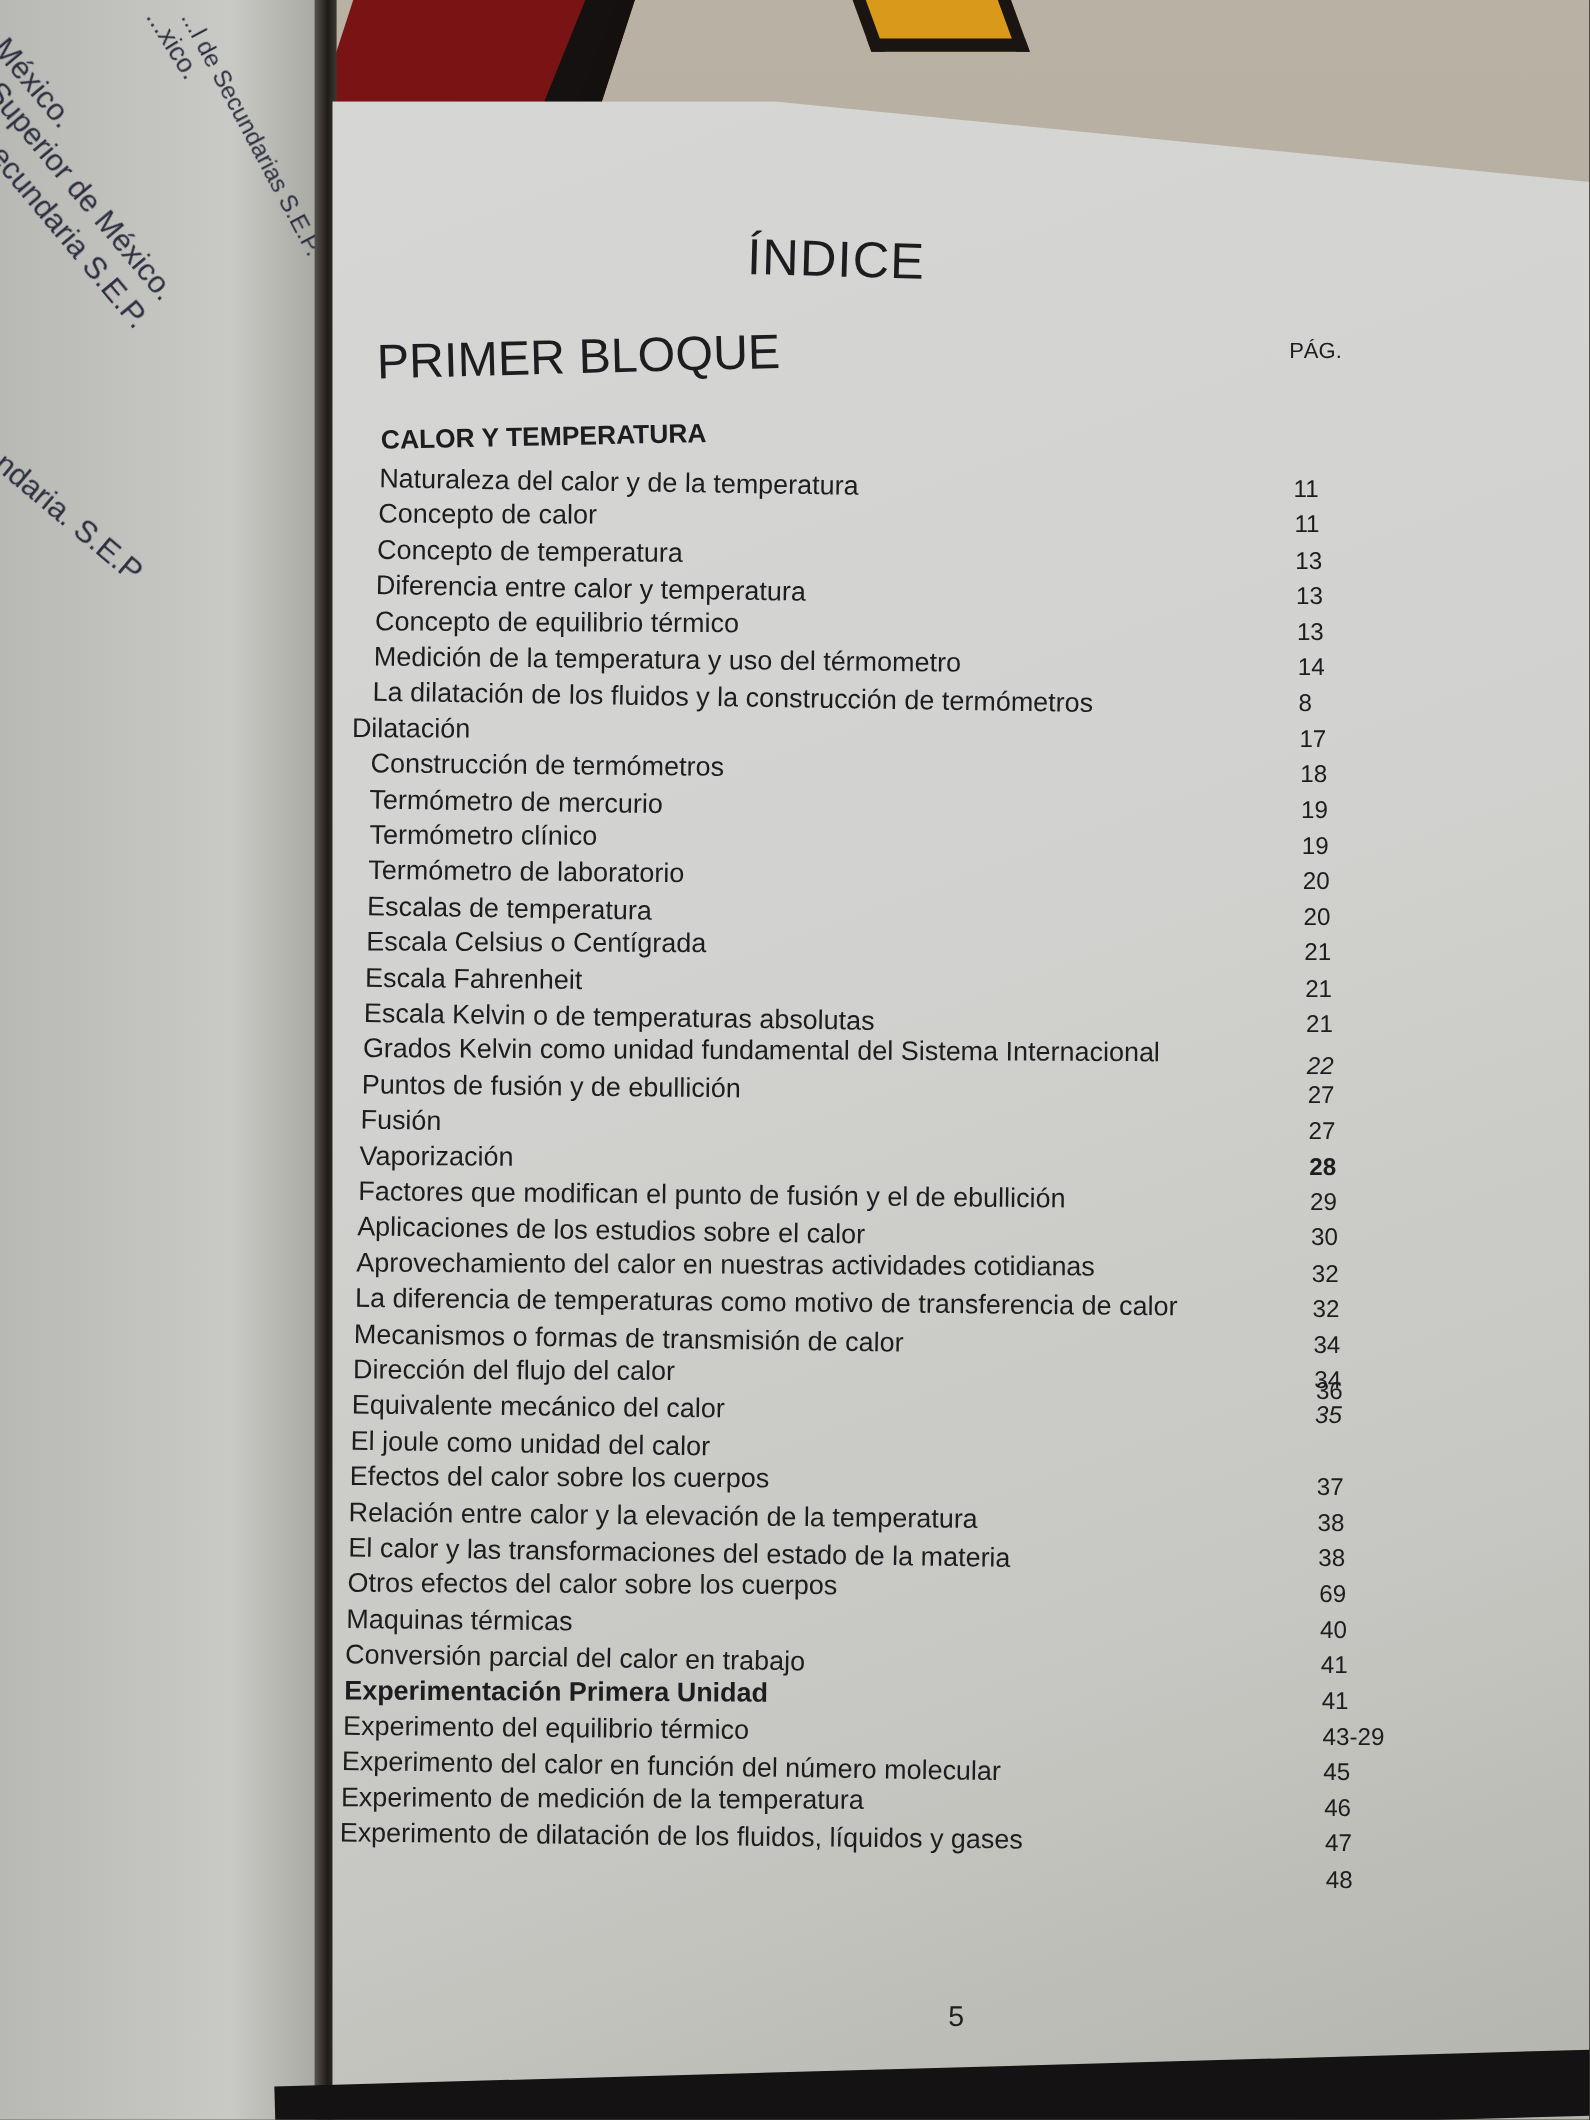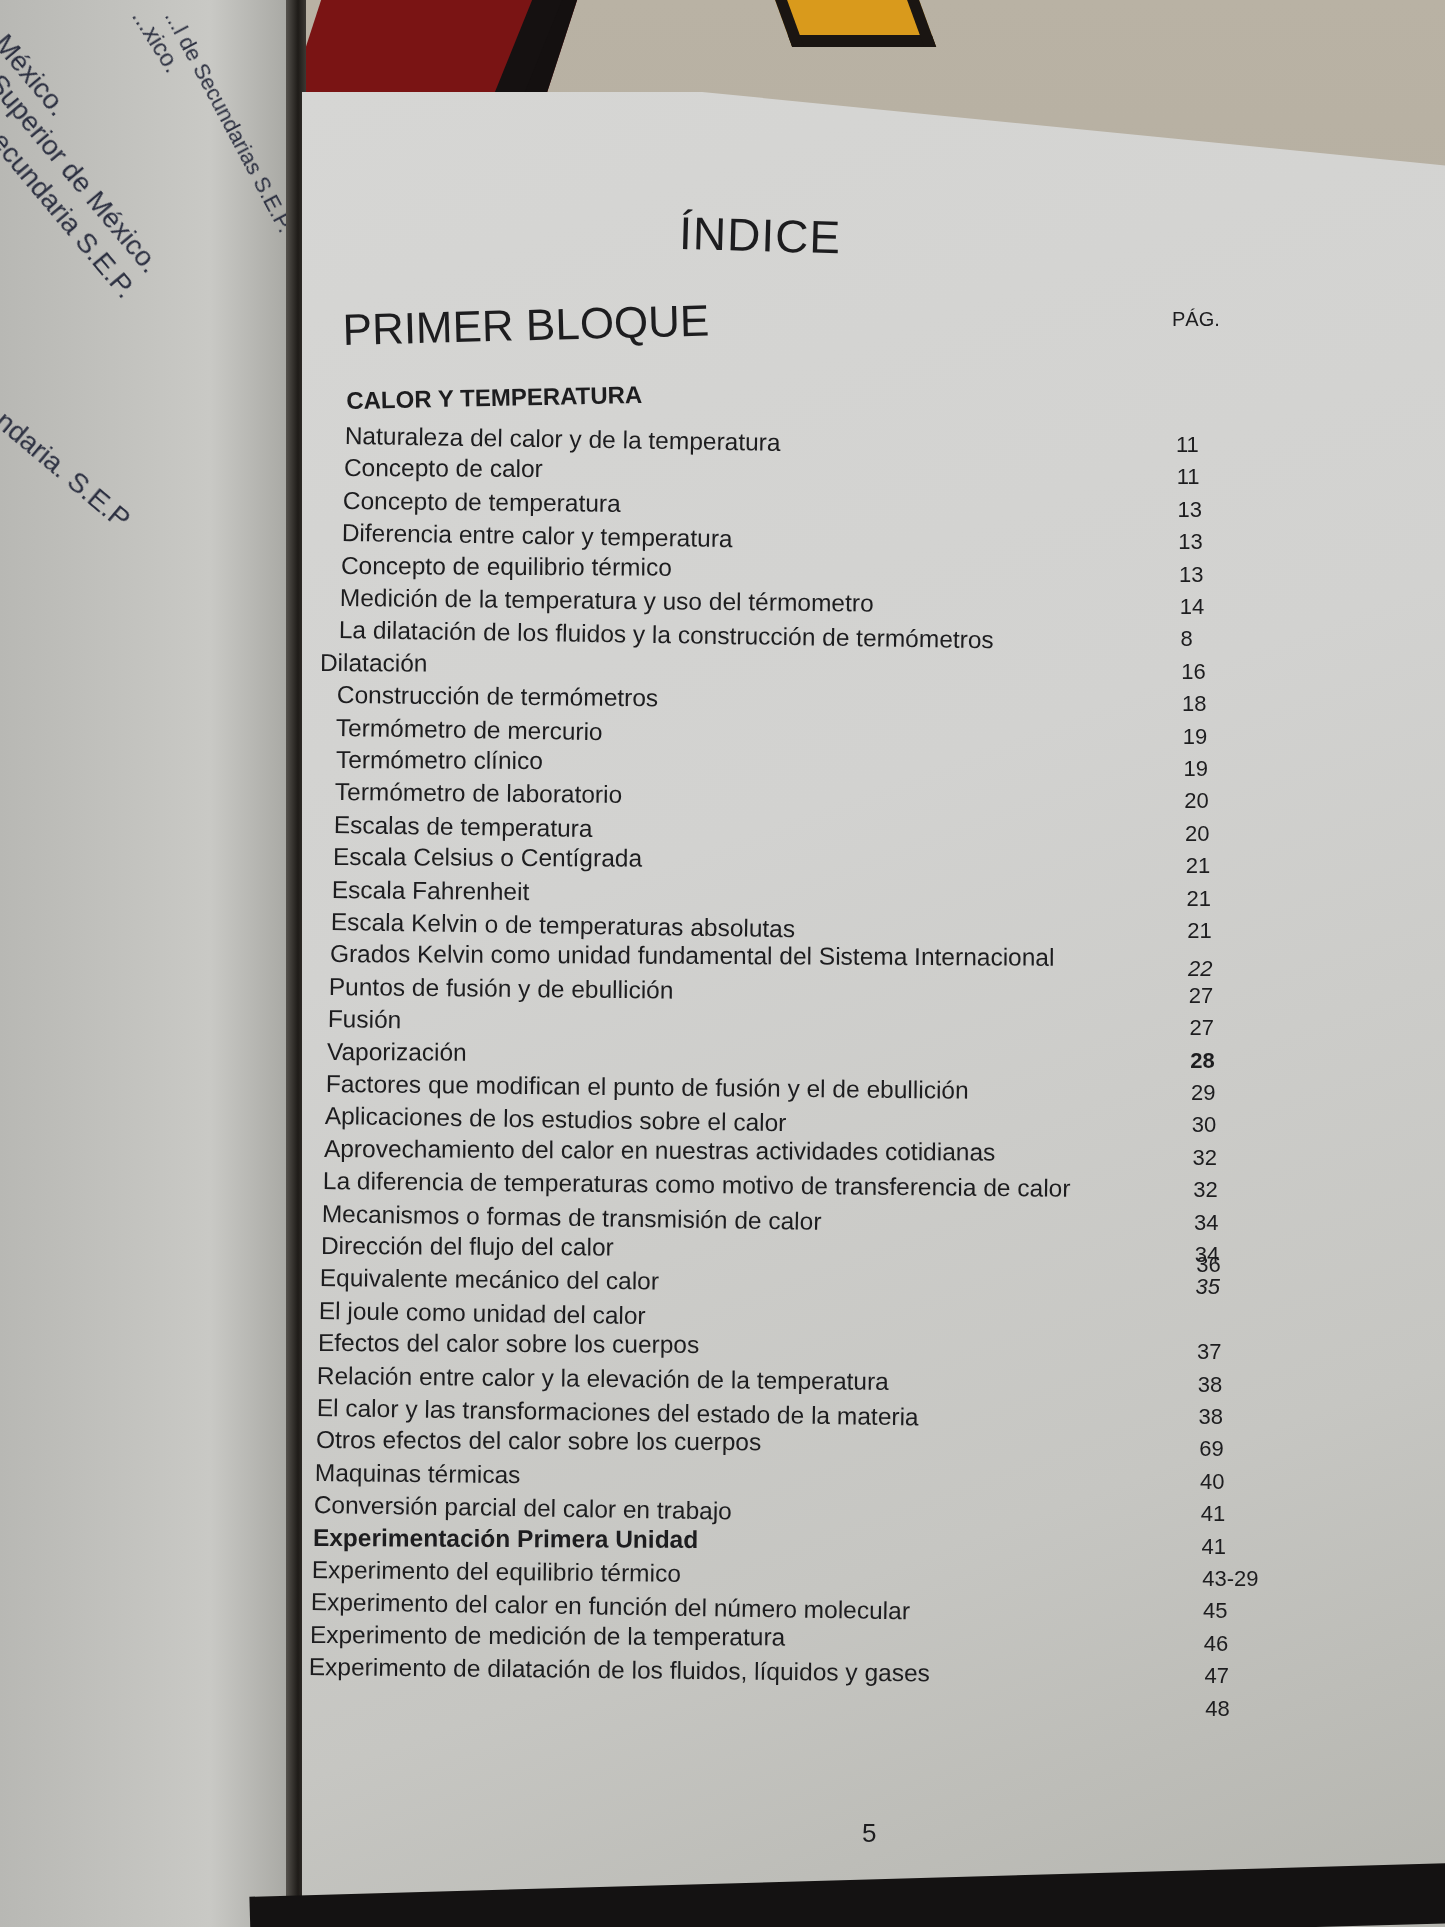--- a/index.html
+++ b/index.html
@@ -119,21 +119,21 @@
       <div class="pnum" style="left: 1177.5px; top: 496.8px;">13</div>
       <div class="entry" style="left: 342.15px; top: 519.2px; transform: rotate(0.9deg);">Diferencia entre calor y temperatura</div>
       <div class="pnum" style="left: 1178.25px; top: 529.2px;">13</div>
       <div class="entry" style="left: 341.2px; top: 551.6px; transform: rotate(0.3deg);">Concepto de equilibrio térmico</div>
       <div class="pnum" style="left: 1179px; top: 561.6px;">13</div>
       <div class="entry" style="left: 340.25px; top: 584px; transform: rotate(0.6deg);">Medición de la temperatura y uso del térmometro</div>
       <div class="pnum" style="left: 1179.75px; top: 594px;">14</div>
       <div class="entry" style="left: 339.3px; top: 616.4px; transform: rotate(0.9deg);">La dilatación de los fluidos y la construcción de termómetros</div>
       <div class="pnum" style="left: 1180.5px; top: 626.4px;">8</div>
       <div class="entry" style="left: 320px; top: 648.8px; transform: rotate(0.3deg);">Dilatación</div>
-      <div class="pnum" style="left: 1181.25px; top: 658.8px;">16</div>
+      <div class="pnum" style="left: 1181.25px; top: 658.8px;">17</div>
       <div class="entry" style="left: 337.4px; top: 681.2px; transform: rotate(0.6deg);">Construcción de termómetros</div>
       <div class="pnum" style="left: 1182px; top: 691.2px;">18</div>
       <div class="entry" style="left: 336.45px; top: 713.6px; transform: rotate(0.9deg);">Termómetro de mercurio</div>
       <div class="pnum" style="left: 1182.75px; top: 723.6px;">19</div>
       <div class="entry" style="left: 335.5px; top: 746px; transform: rotate(0.3deg);">Termómetro clínico</div>
       <div class="pnum" style="left: 1183.5px; top: 756px;">19</div>
       <div class="entry" style="left: 334.55px; top: 778.4px; transform: rotate(0.6deg);">Termómetro de laboratorio</div>
       <div class="pnum" style="left: 1184.25px; top: 788.4px;">20</div>
       <div class="entry" style="left: 333.6px; top: 810.8px; transform: rotate(0.9deg);">Escalas de temperatura</div>
       <div class="pnum" style="left: 1185px; top: 820.8px;">20</div>

